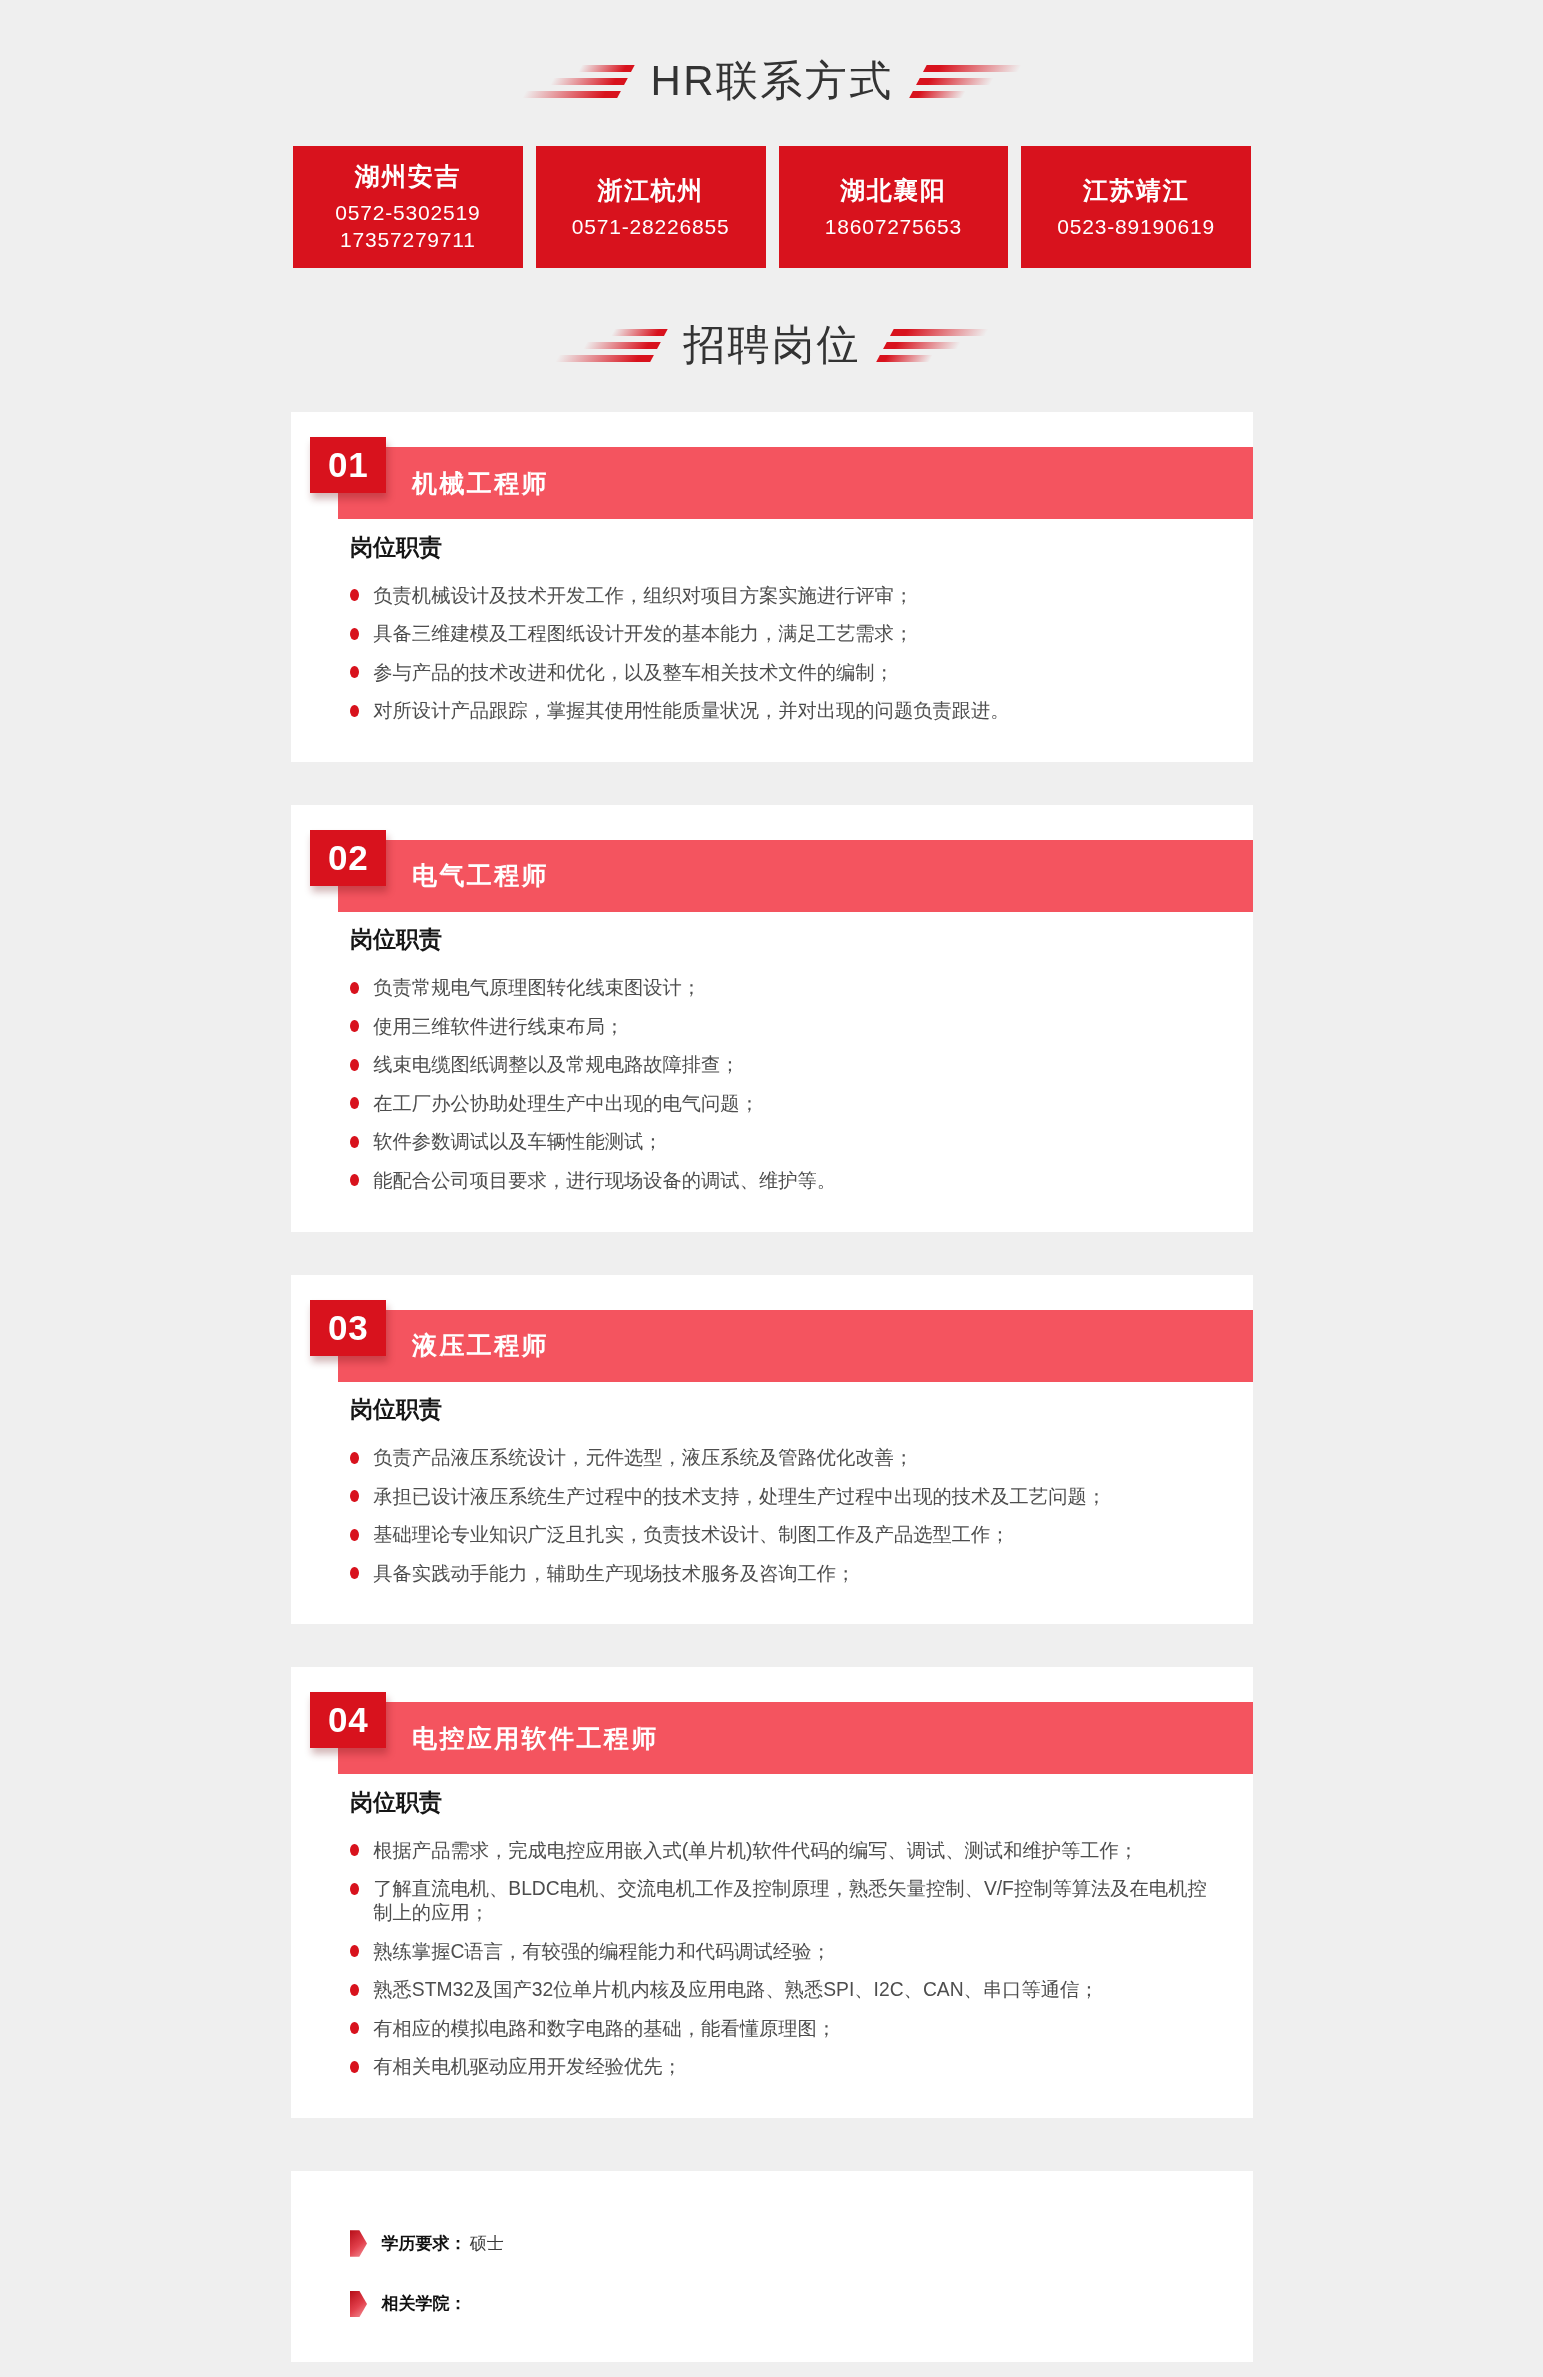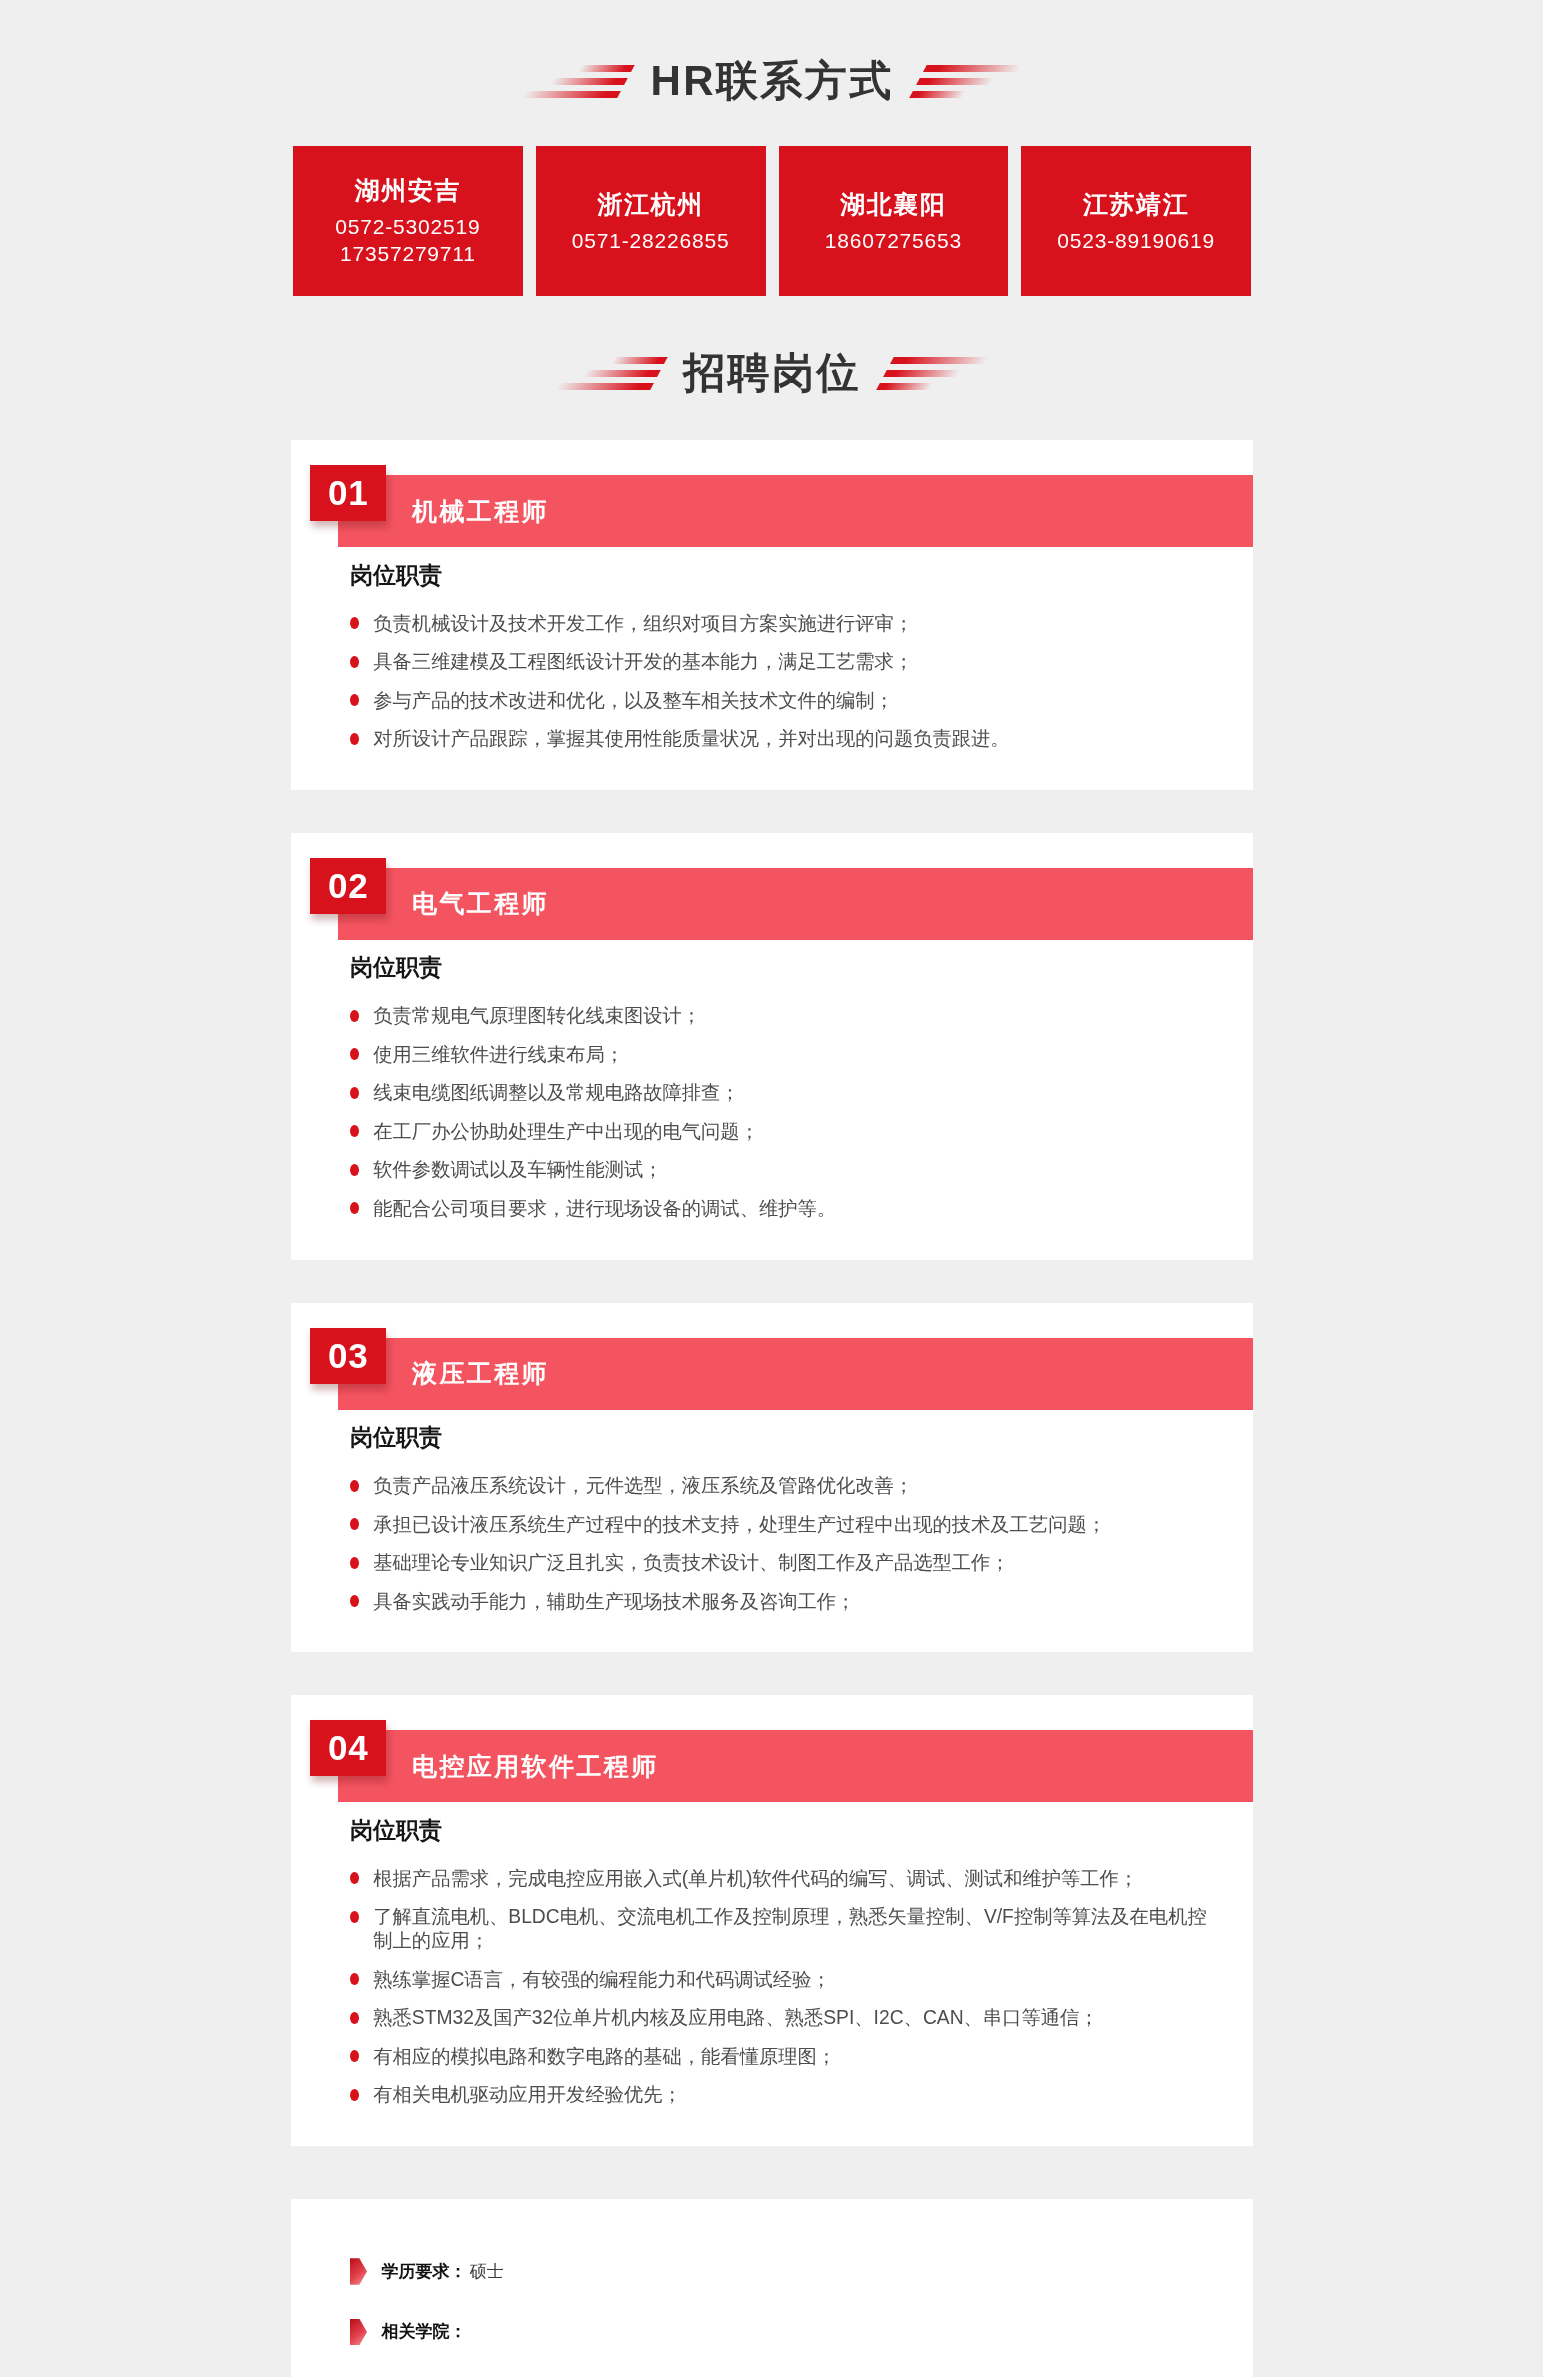--- a/index.html
+++ b/index.html
@@ -5,38 +5,38 @@
   * { margin:0; padding:0; box-sizing:border-box; }
   html,body { background:#efefef; }
   body {
     width:1544px; min-height:2377px; margin:0 auto;
     font-family:"Liberation Sans","DejaVu Sans",sans-serif;
     color:#333;
   }
 
   
   .section-title { display:flex; justify-content:center; align-items:center; gap:24px; }
-  .section-title .txt { font-size:42px; font-weight:bold; color:#333; letter-spacing:2.4px; }
+  .section-title .txt { font-size:42px; font-weight:normal; color:#333; letter-spacing:2.4px; }
   .decor { display:flex; flex-direction:column; gap:5.6px; transform:skewX(-28deg); }
   .decor .bar { height:7.2px; }
   .decor.left { align-items:flex-end; }
   .decor.left .bar { background:linear-gradient(90deg, rgba(216,18,29,0), #d8121d 85%); }
   .decor.right { align-items:flex-start; }
   .decor.right .bar { background:linear-gradient(90deg, #d8121d 15%, rgba(216,18,29,0)); }
   .decor .b1 { width:53px; }
   .decor .b2 { width:74px; }
   .decor .b3 { width:95px; }
 
   #title-hr { padding-top:53px; }
   #title-jobs { margin-top:49px; }
 
   
   .contacts { width:958px; margin:37px auto 0; display:flex; gap:13px; }
   .contact-card {
-    flex:1; height:150px; background:#d8121d; color:#fff;
+    flex:1; height:122px; background:#d8121d; color:#fff;
     display:flex; flex-direction:column; justify-content:center; align-items:center; gap:5.6px;
   }
   .contact-city { font-size:25px; font-weight:bold; letter-spacing:1.6px; }
   .contact-phone { font-size:21px; line-height:1.3; text-align:center; letter-spacing:0.8px; }
 
   
   .cards { width:962px; margin:39px auto 0; }
   .job-card { background:#fff; margin-bottom:43px; padding-bottom:13px; }
   .job-header { position:relative; height:97px; }
   .job-band {

